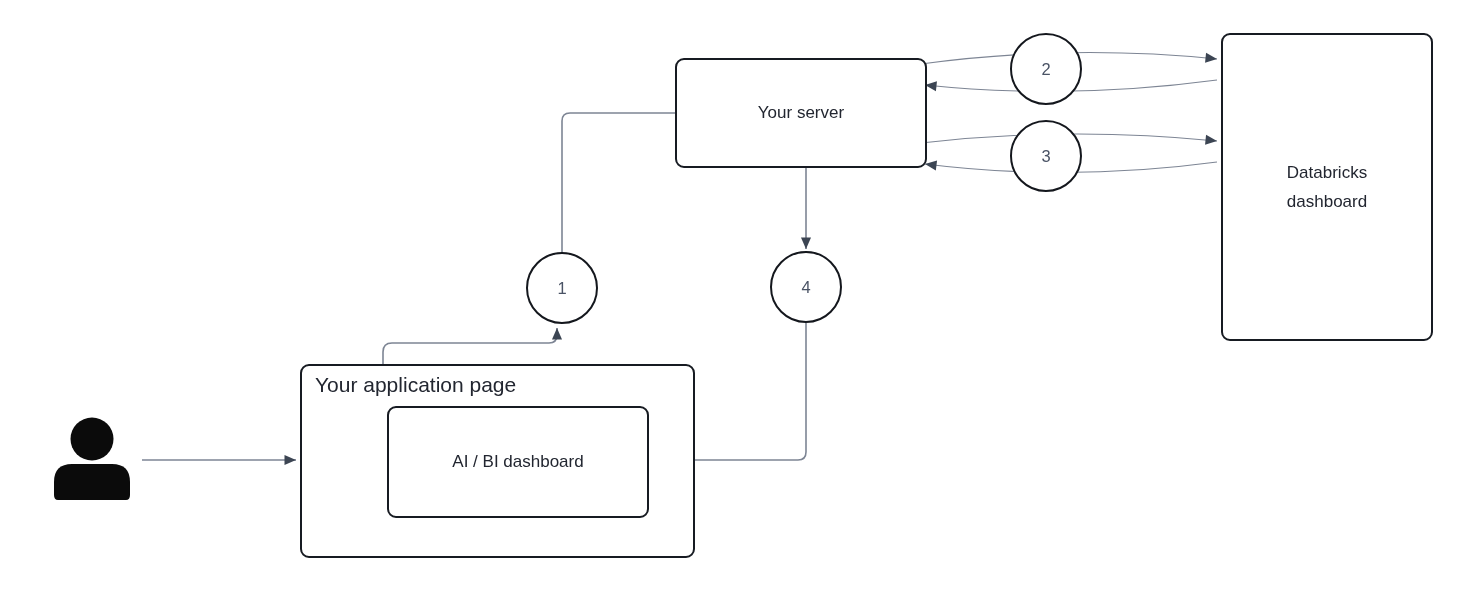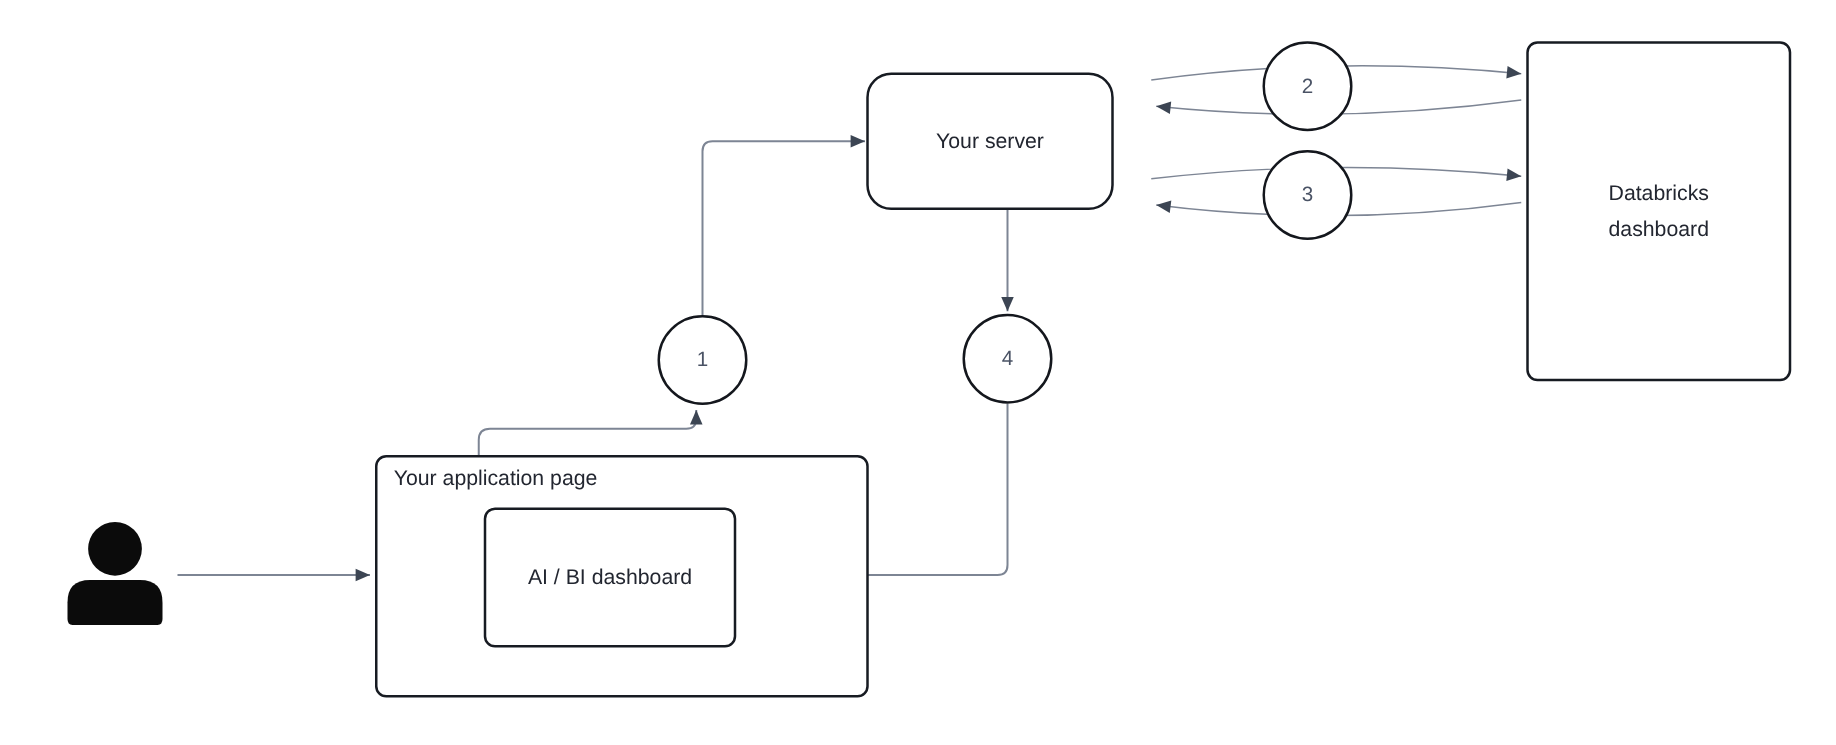--- a/index.html
+++ b/index.html
@@ -8,21 +8,21 @@
     font-family:"Liberation Sans", sans-serif; overflow:hidden;
   }
   .layer { position:absolute; left:0; top:0; width:1469px; height:596px; }
   .node {
     position:absolute; box-sizing:border-box;
     border:2px solid #171b22; border-radius:9px; background:#ffffff;
     color:#222630; font-size:17px;
   }
   .node.centered { display:flex; align-items:center; justify-content:center; text-align:center; }
   .app-label {
-    position:absolute; left:13px; top:7px; font-size:17px; color:#222630; white-space:nowrap;
+    position:absolute; left:13px; top:7px; font-size:21px; color:#222630; white-space:nowrap;
   }
   .two-line { line-height:29px; }
   .step {
     position:absolute; width:72px; height:72px; box-sizing:border-box;
     border:2.5px solid #14171d; border-radius:50%; background:#ffffff;
     display:flex; align-items:center; justify-content:center;
     font-size:16.5px; color:#4a5365;
   }
   .person { position:absolute; left:47px; top:410px; }
 </style>
@@ -54,29 +54,29 @@
 
   <svg class="person" width="90" height="95" viewBox="0 0 90 95" xmlns="http://www.w3.org/2000/svg">
     <circle cx="45" cy="29" r="21.5" fill="#0b0b0b"></circle>
     <path d="M11,90 Q7,90 7,85 L7,72 Q7,54 25,54 L65,54 Q83,54 83,72 L83,85 Q83,90 79,90 Z" fill="#0b0b0b"></path>
   </svg>
 
   <div class="node" style="left:300px; top:364px; width:395px; height:194px;">
     <span class="app-label">Your application page</span>
   </div>
 
-  <div class="node centered" style="left:387px; top:406px; width:202px; height:112px;">
+  <div class="node centered" style="left:387px; top:406px; width:262px; height:112px;">
     <span>AI / BI dashboard</span>
   </div>
 
-  <div class="node centered" style="left:693px; top:58px; width:198px; height:110px;border-radius:20px;">
+  <div class="node centered" style="left:675px; top:58px; width:252px; height:110px;">
     <span>Your server</span>
   </div>
 
-  <div class="node centered" style="left:1221px; top:33px; width:212px; height:272px;">
+  <div class="node centered" style="left:1221px; top:33px; width:212px; height:308px;">
     <div class="two-line">
       <div>Databricks</div>
       <div>dashboard</div>
     </div>
   </div>
 
   <div class="step" style="left:526px; top:252px;">
     <span>1</span>
   </div>
   <div class="step" style="left:1010px; top:33px;">

